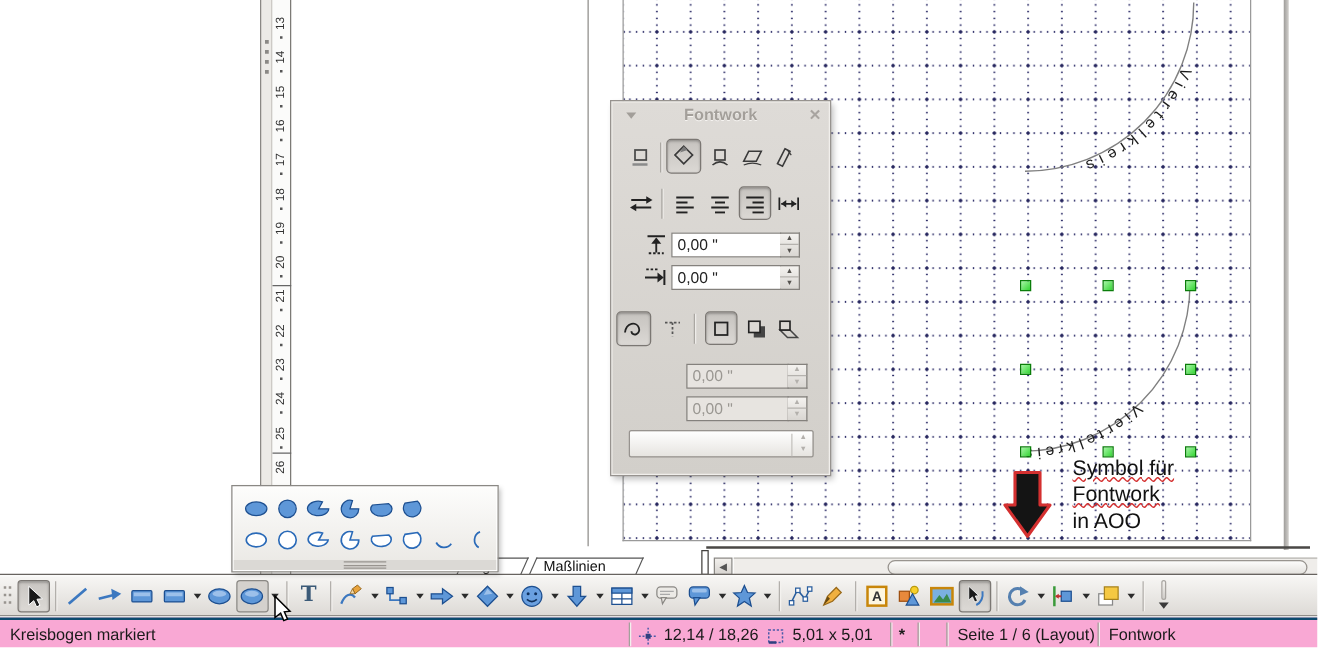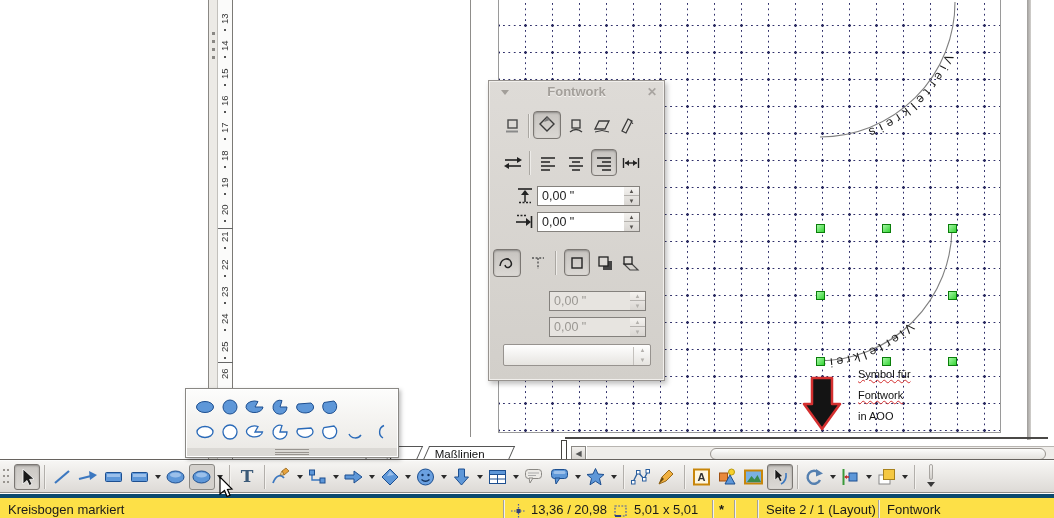--- a/index.html
+++ b/index.html
@@ -33,21 +33,21 @@
     background-size: 27px 27px, 27px 5.4px, 5.4px 27px;
     background-position: 13px 12px, 13px 12px, 13px 12px;
     z-index:1; }
   #canvas-right-edge { left:1027px; top:0; width:4px; height:440px;
     background:linear-gradient(to right,#9e9c99,#d2d0cd); z-index:2; }
   #canvas-bottom-line { left:565px; top:437px; width:483px; height:2px; background:#4a4846; z-index:3; }
   #arcsvg { left:0; top:0; z-index:5; pointer-events:none; }
   .handle { position:absolute; width:9px; height:9px; z-index:7;
     background:linear-gradient(135deg,#a6f7a6,#35d435); border:1px solid #0a7d0a; }
   #annotation { left:858px; top:364px; width:130px; z-index:7; color:#111;
-    font-size:11px; line-height:21px; }
+    font-size:17px; line-height:21px; }
   .squiggle { text-decoration:underline; text-decoration-color:#d43030; text-decoration-style:wavy; text-decoration-thickness:1px; }
 
   
   #fontwork { left:488px; top:80px; width:177px; height:301px; z-index:30;
     background:linear-gradient(#dedbd7,#d2cfca); border:1px solid #97938f;
     box-shadow:2px 3px 5px rgba(0,0,0,.25), inset 0 0 0 1px #f1efec; }
   #fw-title { position:absolute; left:0; top:3px; width:100%; text-align:center;
     font-weight:bold; font-size:13px; color:#a39f9a; text-shadow:0 1px 0 #f6f4f1; }
   #fw-drop { position:absolute; left:12px; top:9px; width:0; height:0;
     border-left:4px solid transparent; border-right:4px solid transparent; border-top:5px solid #a29e99; }
@@ -115,22 +115,22 @@
   #grip { width:9px; height:22px; flex:none; margin-right:3px; position:relative; }
   #grip i { position:absolute; width:2px; height:2px; background:#98948f; }
   .tt { font-family:"DejaVu Serif", serif; font-weight:bold; font-size:17px; color:#3b5a78; line-height:1; }
   #tb-end { width:12px; height:26px; flex:none; margin-left:6px; position:relative; }
   #tb-end .bar { position:absolute; left:4px; top:0; width:4px; height:16px;
     background:linear-gradient(#f4f2ef,#cfccc8); border:1px solid #a8a5a1; border-radius:2px; }
   #tb-end .arr { position:absolute; left:2px; top:18px; width:0; height:0;
     border-left:4px solid transparent; border-right:4px solid transparent; border-top:5px solid #3a3a3a; }
 
   
-  #statusbar { left:0; top:494px; width:1054px; height:24px; background:#fde047;
-    border-top:4px solid #0c4a6e; z-index:20; font-size:13px; color:#1a1a1a; }
+  #statusbar { left:0; top:494px; width:1054px; height:24px; background:#f9a8d4;
+    border-top:2px solid #0c4a6e; z-index:20; font-size:13px; color:#1a1a1a; }
   #statusbar .stext { position:absolute; top:4px; white-space:nowrap; }
   .ssep { position:absolute; top:2px; width:1px; height:19px; background:#a3a09b; box-shadow:1px 0 0 #f2f0ed; }
 
   #cursor { left:218px; top:476px; z-index:60; }
 </style>
 </head>
 <body>
 
 <div class="abs" id="splitter">
   <i class="sdot" style="top:32px"></i>
@@ -713,31 +713,31 @@
 <div class="abs" id="statusbar">
   <span class="stext" style="left:8px">Kreisbogen markiert</span>
   <span class="ssep" style="left:503px"></span>
   <svg class="abs" style="left:511px;top:6px" width="15" height="14">
       <g stroke="#4a5aa8" stroke-width="1.2" stroke-dasharray="1.6,1.4">
         <line x1="7.5" y1="0" x2="7.5" y2="14"></line>
         <line x1="0" y1="7" x2="15" y2="7"></line>
       </g>
       <rect x="5.5" y="5" width="4" height="4" fill="#30407f"></rect>
     </svg>
-  <span class="stext" style="left:531px">13,36 / 20,98</span>
+  <span class="stext" style="left:531px">12,14 / 18,26</span>
   <svg class="abs" style="left:613px;top:6px" width="15" height="14">
       <rect x="2" y="2" width="11" height="10" fill="none" stroke="#4a5aa8" stroke-width="1.2" stroke-dasharray="1.8,1.4"></rect>
       <line x1="2" y1="12" x2="8" y2="12" stroke="#30407f" stroke-width="2"></line>
     </svg>
   <span class="stext" style="left:634px">5,01 x 5,01</span>
   <span class="ssep" style="left:712px"></span>
   <span class="stext" style="left:719px;font-weight:bold">*</span>
   <span class="ssep" style="left:734px"></span>
   <span class="ssep" style="left:757px"></span>
-  <span class="stext" style="left:766px">Seite 2 / 1 (Layout)</span>
+  <span class="stext" style="left:766px">Seite 1 / 6 (Layout)</span>
   <span class="ssep" style="left:878px"></span>
   <span class="stext" style="left:887px">Fontwork</span>
 </div>
 
 <svg class="abs" id="cursor" width="18" height="24">
   <polygon points="2,1 2,18 6.5,14.5 9,20.5 12,19.2 9.5,13.5 14,13" fill="#fff" stroke="#000" stroke-width="1.2"></polygon>
 </svg>
 
 <div class="handle" style="left: 815.5px; top: 223.5px;"></div>
 <div class="handle" style="left: 881.5px; top: 223.5px;"></div>

